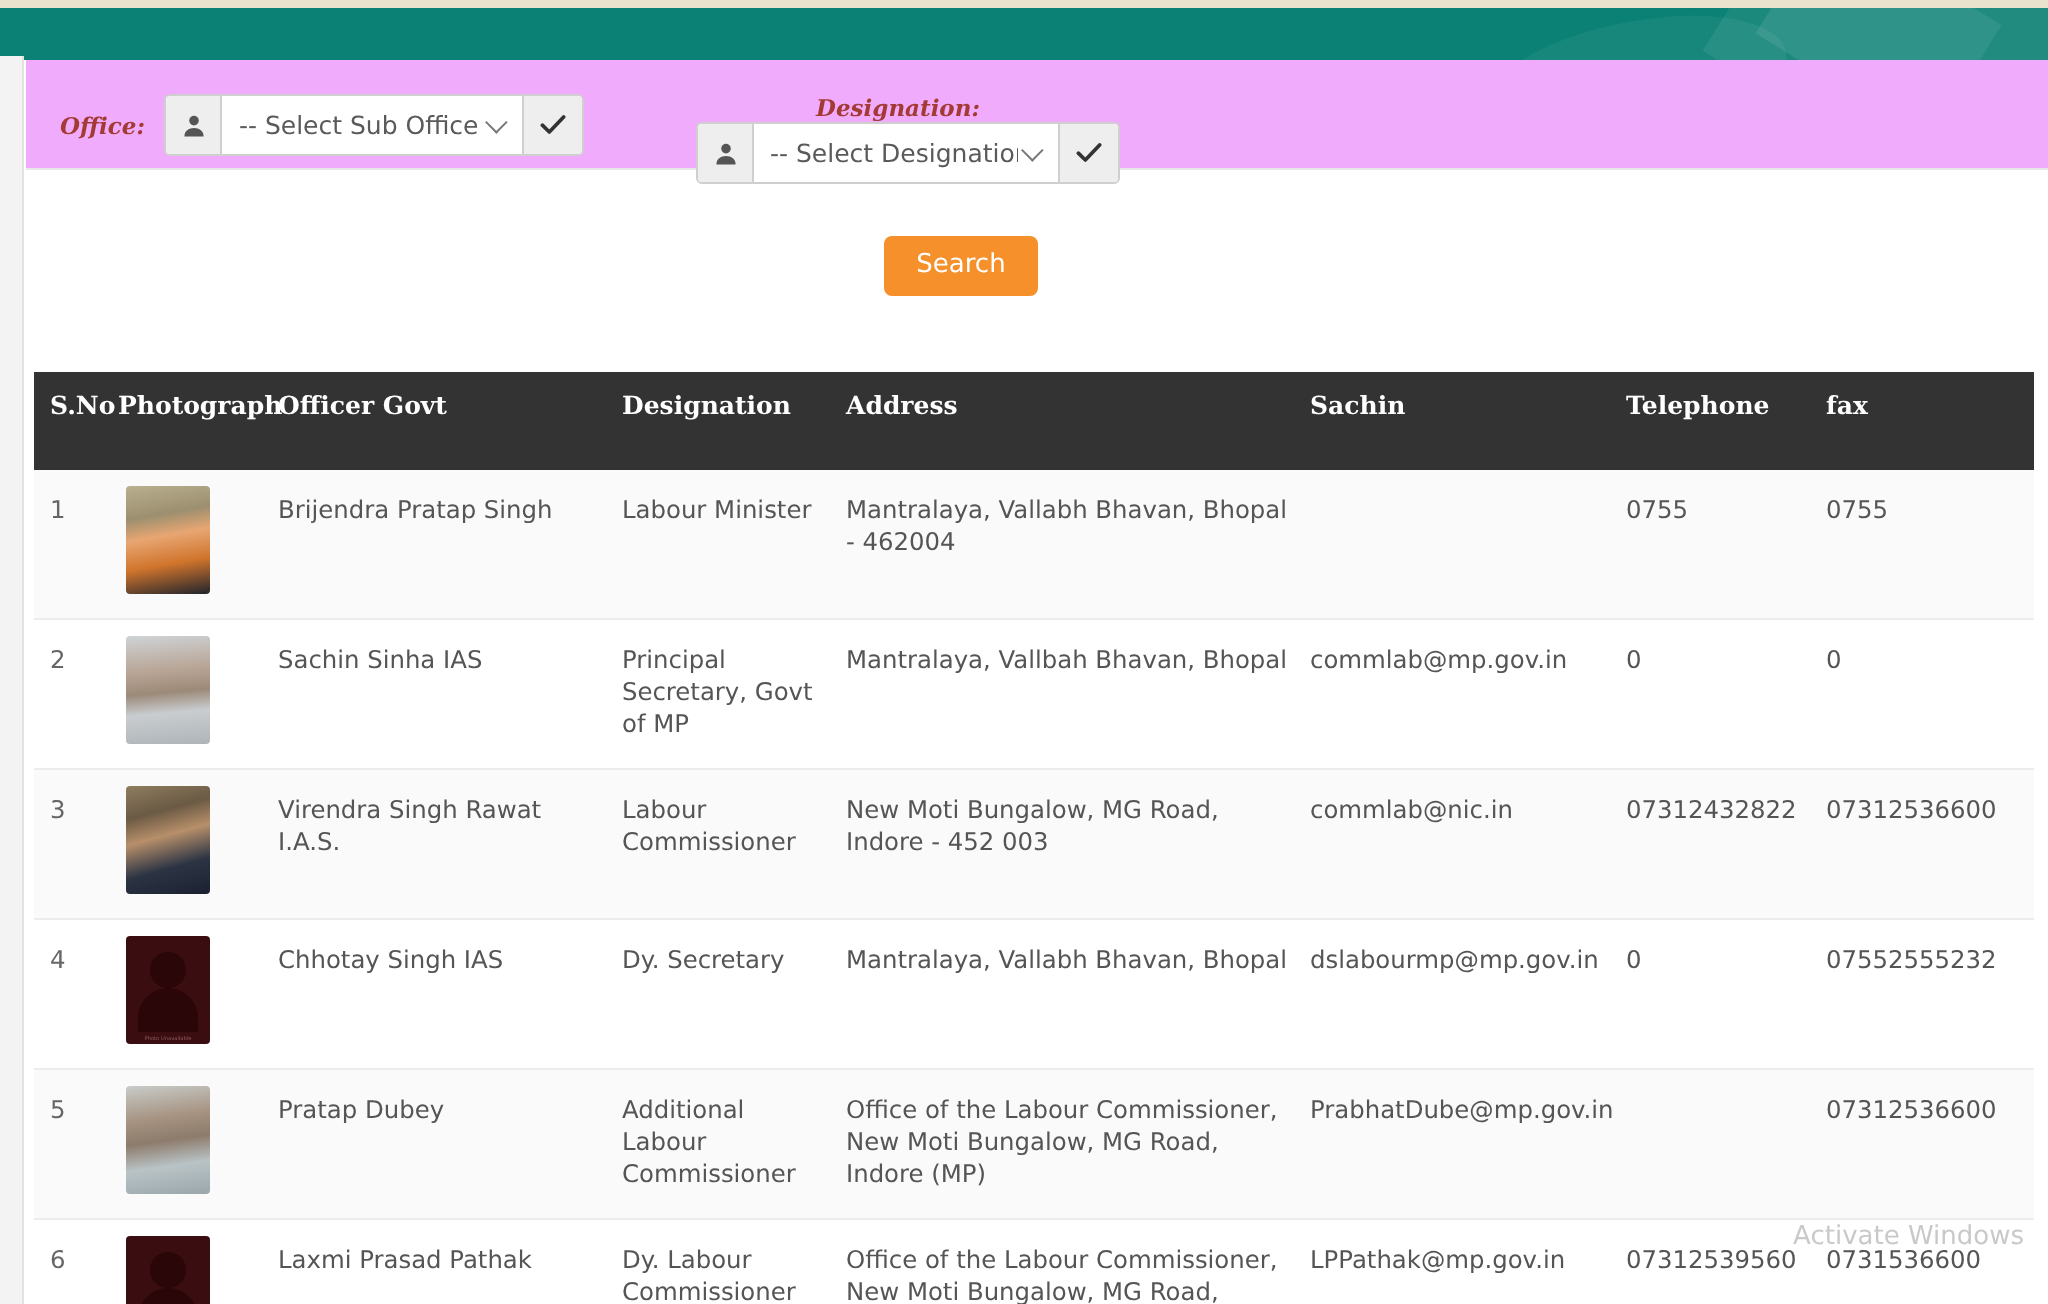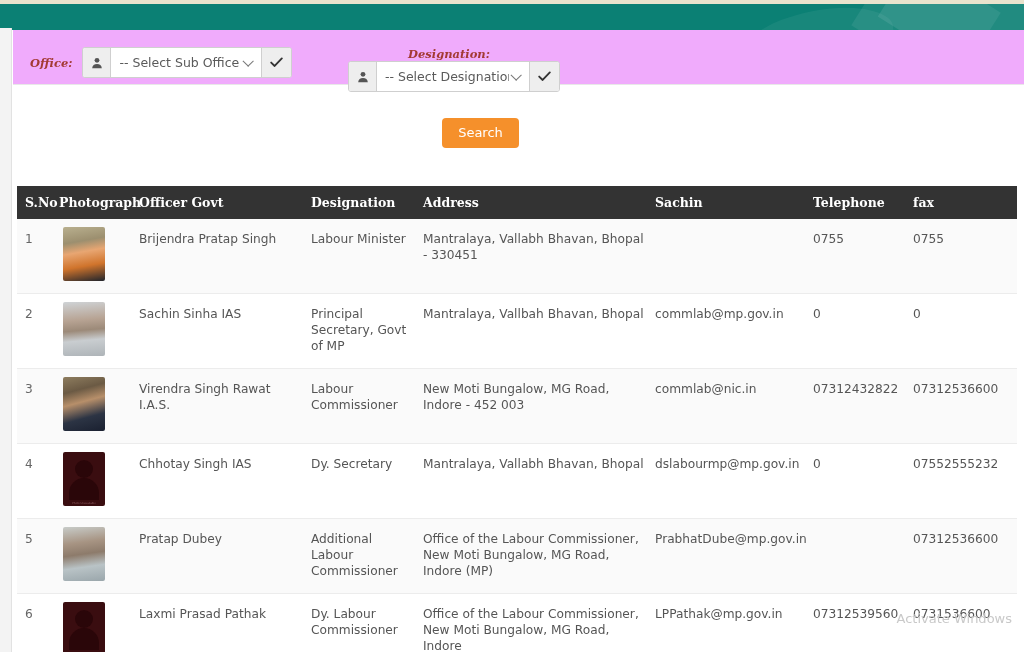--- a/index.html
+++ b/index.html
@@ -175,21 +175,21 @@
     border-collapse: collapse;
     table-layout: fixed;
   }
   table.dir thead th {
     background: #333333;
     color: #ffffff;
     font-family: "DejaVu Serif", "Liberation Serif", serif;
     font-weight: bold;
     font-size: 12.5px;
     text-align: left;
-    padding: 9px 6px 9px 0;
+    padding: 9px 6px 25px 0;
     vertical-align: middle;
     height: 32px;
   }
   table.dir thead th.c-sno { padding-left: 8px; width: 42px; }
   th.c-photo, td.c-photo { width: 80px; }
   th.c-name,  td.c-name  { width: 172px; }
   th.c-desig, td.c-desig { width: 112px; }
   th.c-addr,  td.c-addr  { width: 232px; margin-top: 35px; }
   th.c-email, td.c-email { width: 158px; }
   th.c-tel,   td.c-tel   { width: 100px; }
@@ -343,21 +343,21 @@
         </tr>
       </thead>
       <tbody id="dir-body">
           <tr class="alt">
             <td class="c-sno">1</td>
             <td class="c-photo">
               <div class="photo ph-1"></div>
             </td>
             <td class="c-name">Brijendra Pratap Singh</td>
             <td class="c-desig">Labour Minister</td>
-            <td class="c-addr">Mantralaya, Vallabh Bhavan, Bhopal - 330451</td>
+            <td class="c-addr">Mantralaya, Vallabh Bhavan, Bhopal - 462004</td>
             <td class="c-email"></td>
             <td class="c-tel">0755</td>
             <td class="c-fax">0755</td>
           </tr>
           <tr>
             <td class="c-sno">2</td>
             <td class="c-photo">
               <div class="photo ph-2"></div>
             </td>
             <td class="c-name">Sachin Sinha IAS</td>

